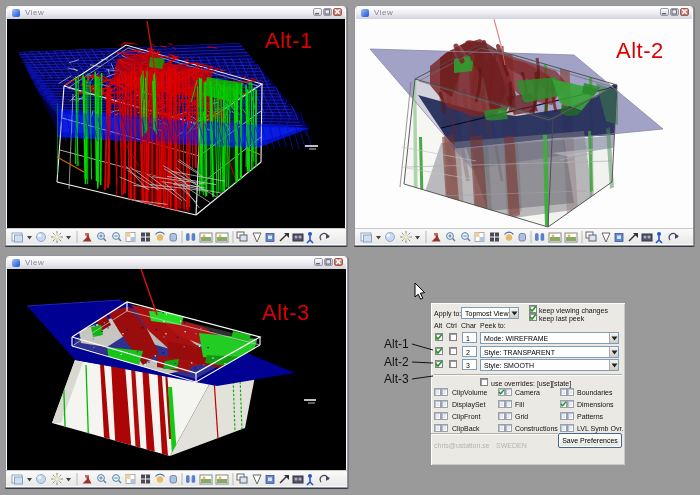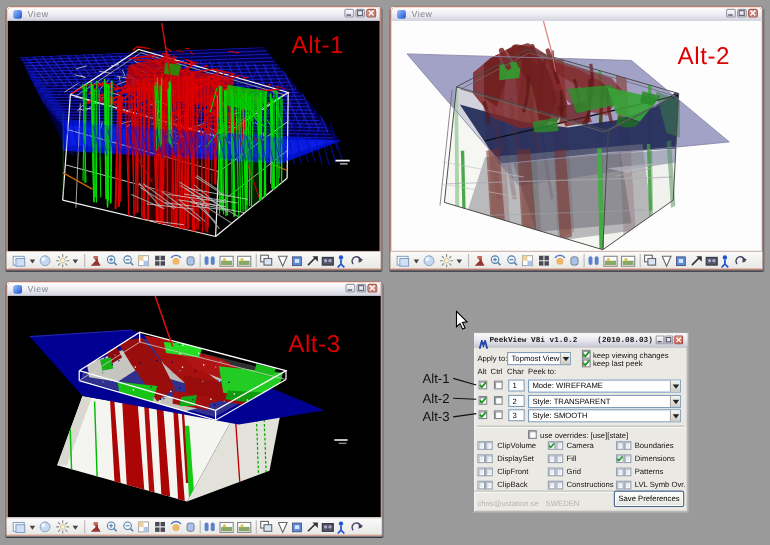--- a/index.html
+++ b/index.html
@@ -1,16 +1,16 @@
 <!DOCTYPE html>
 <html><head><meta charset="utf-8"><style>
 *{margin:0;padding:0;box-sizing:border-box}
 html,body{width:700px;height:495px;overflow:hidden}
 body{background:#9a9a9a;position:relative;font-family:"Liberation Sans",sans-serif}
-.win{position:absolute;background:#c2410c;border:1px solid #9094a0;border-radius:4px 4px 1px 1px;
+.win{position:absolute;background:#fdba74;border:1px solid #9094a0;border-radius:4px 4px 1px 1px;
   box-shadow:inset 0 0 0 1px #fbfbfd,0 1px 0 rgba(45,45,52,.85),1px 1px 0 rgba(90,90,98,.5)}
 .tbar{height:12px;margin:1px 1px 0 1px;border-radius:3px 3px 0 0;
   background:linear-gradient(#ffffff,#ebebf1 55%,#d2d2de);position:relative}
 .tico{position:absolute;left:5px;top:2px;width:8px;height:8px;border-radius:2px;
   background:linear-gradient(135deg,#9fc4f4,#1550d8)}
 .ttxt{position:absolute;left:18px;top:1px;font-size:8px;color:#85858f;letter-spacing:.5px}
 .wbtns{position:absolute;right:3px;top:1px;display:flex;gap:1px}
 .wb{width:9px;height:8px;text-align:center;
   background:linear-gradient(#fdfdfe,#d4d4de);border:1px solid #9a9aa6;border-radius:2px}
 .wb svg{display:block;margin:0 auto}
@@ -1159,42 +1159,20 @@
         <circle cx="288" cy="7" r="1.5" fill="#aac"></circle>
         <circle cx="292" cy="7" r="1.5" fill="#aac"></circle>
         <circle cx="302" cy="4" r="2" fill="#2255cc"></circle>
         <polyline points="302.0,6.0 302.0,10.0 299.0,13.0" fill="none" stroke="#2255cc" stroke-width="1.6"></polyline>
         <polyline points="302.0,10.0 305.0,13.0" fill="none" stroke="#2255cc" stroke-width="1.6"></polyline>
         <path d="M 313 10 A 4 4 0 1 1 320 8" fill="none" stroke="#446" stroke-width="1.3"></path>
         <polygon points="318.0,4.0 322.0,6.0 318.0,9.0" fill="#446"></polygon>
       </svg></div>
 </div>
 <div id="dlg">
-    <div id="dtbar">
-      <span id="dico"><svg width="9" height="9" viewBox="0 0 9 9">
-          <path d="M1 8 L3 1 L4.5 5 L6 1 L8 8" fill="none" stroke="#2244aa" stroke-width="1.6"></path>
-        </svg></span>
-      <span id="dtt">PeekView V8i v1.0.2</span>
-      <span id="dtd">(2010.08.03)</span>
-      <span class="dbtn" style="right:21px">
-        <svg width="6" height="6" viewBox="0 0 6 6">
-          <rect x="0.8" y="4" width="3.6" height="1.3" fill="#556"></rect>
-        </svg>
-      </span>
-      <span class="dbtn" style="right:13px">
-        <svg width="6" height="6" viewBox="0 0 6 6">
-          <rect x="0.8" y="0.8" width="4" height="4" fill="none" stroke="#556"></rect>
-        </svg>
-      </span>
-      <span class="dbtn dbc" style="right:4px">
-        <svg width="6" height="6" viewBox="0 0 6 6">
-          <path d="M1 1 L5 5 M5 1 L1 5" stroke="#fff" stroke-width="1.2"></path>
-        </svg>
-      </span>
-    </div>
     <div id="dbody">
       <span class="lb" style="left:3px;top:6px">Apply to:</span>
       <span class="dd" style="left:30px;top:4px;width:58px;height:12px">
         <span class="ddt">Topmost View</span>
         <span class="dda"><svg width="7" height="5" viewBox="0 0 7 5">
             <polygon points="0.5,0.5 6.5,0.5 3.5,4.5" fill="#222"></polygon>
           </svg></span>
       </span>
       <span class="cb" style="left:98px;top:2px;width:8px;height:8px">
         <svg class="ck" width="8" height="8" viewBox="0 0 8 8">

